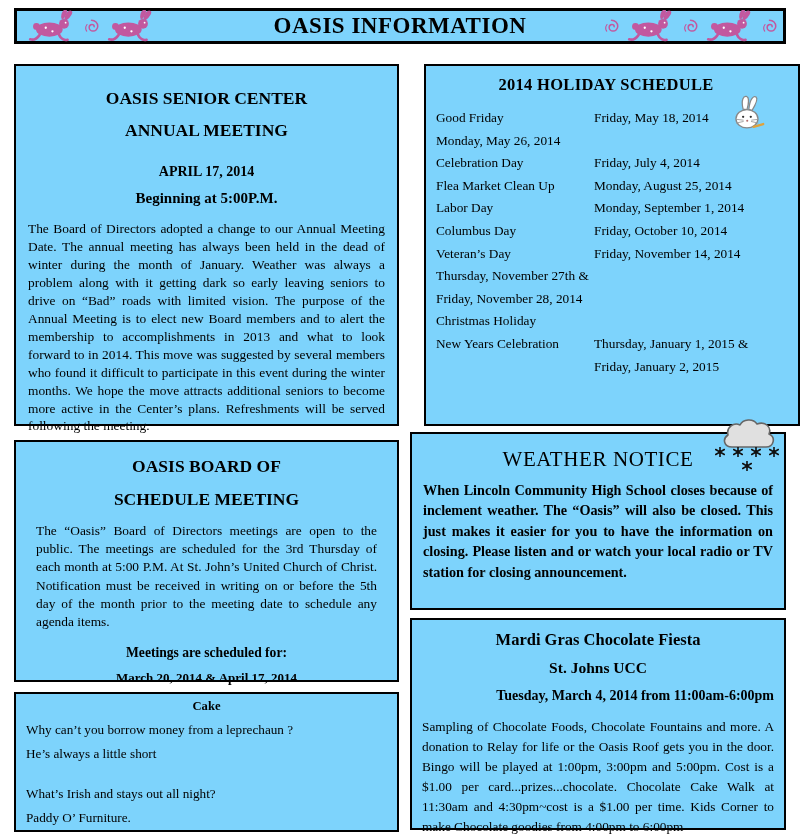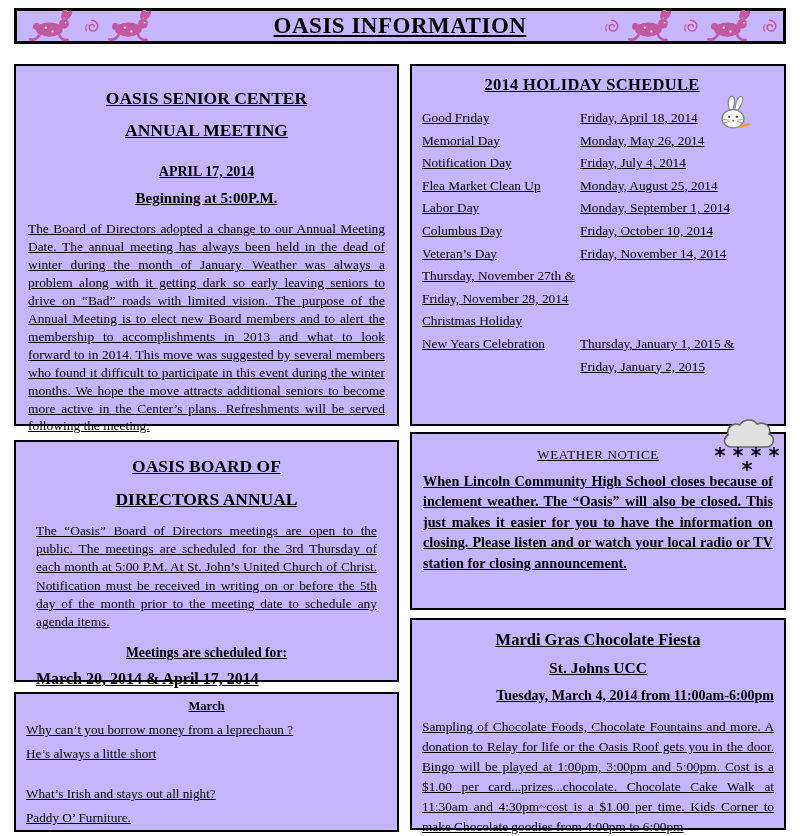--- a/index.html
+++ b/index.html
@@ -1,19 +1,19 @@
 <!DOCTYPE html>
 <html style="--accent-pink: #c2589f; --cloud-gray: #e0e0e0;"><head>
 <meta charset="utf-8">
 <style>
   * { margin:0; padding:0; box-sizing:border-box; }
   html,body { background:#ffffff; }
   body { font-family:"Liberation Serif", serif; color:#000; }
   .page { position:relative; width:800px; height:836px; background:#fff; overflow:hidden; }
-  .box { position:absolute; border:2px solid #000; background:#c4b5fd;text-decoration:underline; }
+  .box { position:absolute; border:2px solid #000; background:#7dd3fc; }
 
   
   .header { left:14px; top:8px; width:772px; height:36px; border-width:3px;
             display:flex; align-items:center; justify-content:center; }
   .header h1 { font-size:23px; font-weight:bold; letter-spacing:.5px; }
   .deco { position:absolute; top:0; height:30px; display:flex; align-items:center; gap:7px;
           color:var(--accent-pink,#c2589f); }
   .deco-left { left:10px; }
   .deco-right { right:6px; }
   .rabbit { width:50px; height:32px; }
@@ -27,38 +27,38 @@
   .annual .date { text-align:center; font-weight:bold; font-size:14px; margin-top:23px; }
   .annual .time { text-align:center; font-weight:bold; font-size:15px; margin-top:10px; }
   .annual .body { margin-top:13px; font-size:13.4px; line-height:1.34; text-align:justify; }
 
   .board { left:14px; top:440px; width:385px; height:242px; padding:10px 20px; }
   .board .t { text-align:center; font-weight:bold; font-size:17.5px; }
   .board .t1 { margin-top:4px; }
   .board .t2 { margin-top:12px; }
   .board .body { margin-top:12px; font-size:13.4px; line-height:1.36; text-align:justify; }
   .board .sched-label { text-align:center; font-weight:bold; font-size:13.6px; margin-top:14px; }
-  .board .sched-dates { font-weight:bold; font-size:16px; margin-top:9px; }
+  .board .sched-dates { text-align:center; font-weight:bold; font-size:13px; margin-top:9px; }
 
   .jokes { left:14px; top:692px; width:385px; height:140px; padding:5px 10px; font-size:13.2px; }
   .jokes .title { text-align:center; font-weight:bold; font-size:12.6px; }
   .jokes p { margin-top:8px; }
   .jokes .gap { margin-top:24px; }
 
   
-  .holiday { left:410px; top:64px; width:376px; height:362px; padding:9px 20px 0 8px; }
+  .holiday { left:424px; top:64px; width:376px; height:362px; padding:9px 20px 0 8px; }
   .holiday .title { text-align:center; font-weight:bold; font-size:16.5px; letter-spacing:.3px; }
   .holiday .rows { margin-top:12px; padding-left:2px; }
   .h-row { display:flex; font-size:13.3px; line-height:22.6px; }
   .h-name { width:158px; flex-shrink:0; }
   .h-date { flex:1; }
   .bunny-head { position:absolute; top:28px; right:30px; width:44px; height:40px; }
 
   .weather { left:410px; top:432px; width:376px; height:178px; padding:10px 11px; }
-  .weather .title { text-align:center; font-weight:normal; font-size:13px; letter-spacing:.6px; margin-top:3px; }
+  .weather .title { text-align:center; font-weight:normal; font-size:21px; letter-spacing:.6px; margin-top:3px; }
   .weather .body { margin-top:8px; font-weight:bold; font-size:14.2px; line-height:1.44; text-align:justify; }
   .cloud-wrap { position:absolute; top:-17px; right:2px; width:74px; height:58px; }
   .cloud { width:60px; height:36px; display:block; margin-left:12px; }
   .flakes { position:absolute; top:30px; left:6px; width:66px; display:flex; flex-wrap:wrap; gap:4px 8px; justify-content:center; }
   .flake { width:10px; height:10px; }
 
   .mardi { left:410px; top:618px; width:376px; height:212px; padding:10px 10px; }
   .mardi .t1 { text-align:center; font-weight:bold; font-size:16.5px; }
   .mardi .t2 { text-align:center; font-weight:bold; font-size:15.5px; margin-top:9px; }
   .mardi .sub { text-align:right; font-weight:bold; font-size:14px; margin-top:11px; }
@@ -141,50 +141,49 @@
   <div class="box annual">
     <div class="t t1">OASIS SENIOR CENTER</div>
     <div class="t t2">ANNUAL MEETING</div>
     <div class="date">APRIL 17, 2014</div>
     <div class="time">Beginning at 5:00P.M.</div>
     <p class="body">The Board of Directors adopted a change to our Annual Meeting Date. The annual meeting has always been held in the dead of winter during the month of January. Weather was always a problem along with it getting dark so early leaving seniors to drive on “Bad” roads with limited vision. The purpose of the Annual Meeting is to elect new Board members and to alert the membership to accomplishments in 2013 and what to look forward to in 2014. This move was suggested by several members who found it difficult to participate in this event during the winter months. We hope the move attracts additional seniors to become more active in the Center’s plans. Refreshments will be served following the meeting.</p>
   </div>
 
   <div class="box board">
     <div class="t t1">OASIS BOARD OF</div>
-    <div class="t t2">DIRECTORS ANNUAL</div>
+    <div class="t t2">SCHEDULE MEETING</div>
     <p class="body">The “Oasis” Board of Directors meetings are open to the public.  The meetings are scheduled for the 3rd Thursday of each month at 5:00 P.M.  At St. John’s United Church of Christ.  Notification must be received in writing on or before the 5th day of the month prior to the meeting date to schedule any agenda items.</p>
     <div class="sched-label">Meetings are scheduled for:</div>
     <div class="sched-dates">March 20, 2014 &amp; April 17, 2014</div>
   </div>
 
   <div class="box jokes">
-    <div class="title">March</div>
+    <div class="title">Cake</div>
     <p>Why can’t you borrow money from a leprechaun ?</p>
     <p>He’s always a little short</p>
     <p class="gap">What’s Irish and stays out all night?</p>
     <p>Paddy O’ Furniture.</p>
   </div>
 
   <div class="box holiday">
     <div class="title">2014 HOLIDAY SCHEDULE</div>
     <svg class="bunny-head" viewBox="0 0 46 40">
         <use href="#sym-bunny-head"></use>
       </svg>
     <div class="rows">
       <div class="h-row">
         <span class="h-name">Good Friday</span>
-        <span class="h-date">Friday, April 18, 2014</span>
-      </div>
-      <div class="h-row">
-        <span class="h-name">Memorial Day</span>
+        <span class="h-date">Friday, May 18, 2014</span>
+      </div>
+      <div class="h-row">
         <span class="h-date">Monday, May 26, 2014</span>
       </div>
       <div class="h-row">
-        <span class="h-name">Notification Day</span>
+        <span class="h-name">Celebration Day</span>
         <span class="h-date">Friday, July 4, 2014</span>
       </div>
       <div class="h-row">
         <span class="h-name">Flea Market Clean Up</span>
         <span class="h-date">Monday, August 25, 2014</span>
       </div>
       <div class="h-row">
         <span class="h-name">Labor Day</span>
         <span class="h-date">Monday, September 1, 2014</span>
       </div>

